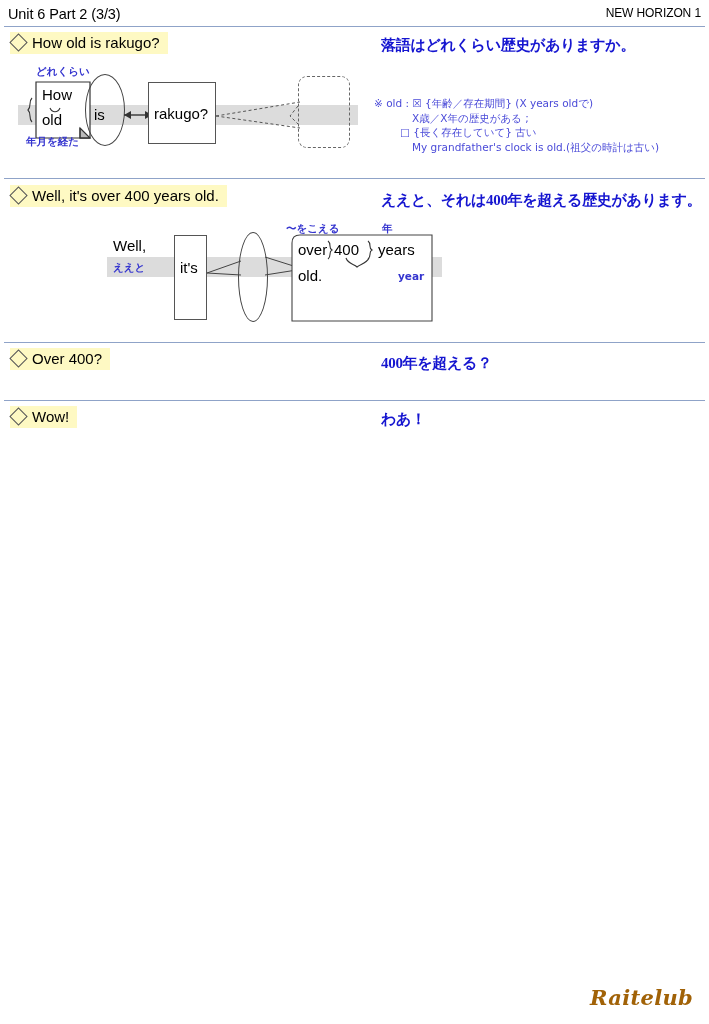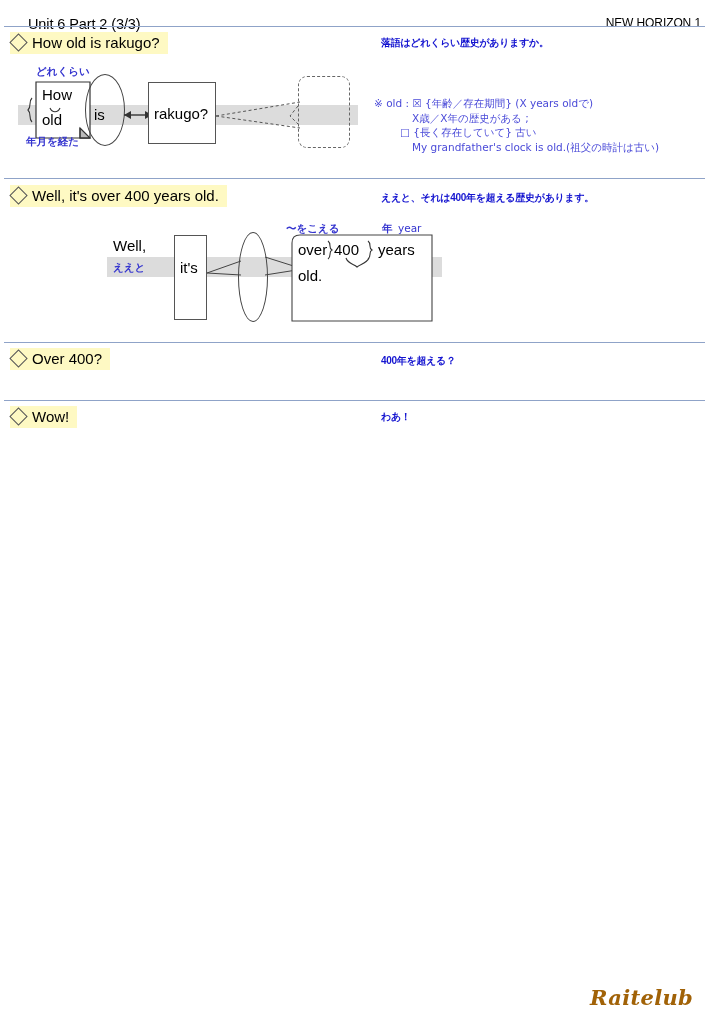--- a/index.html
+++ b/index.html
@@ -12,23 +12,22 @@
     height: 1024px;
     position: relative;
     font-family: "Liberation Sans", "DejaVu Sans", sans-serif;
     color: #000000;
     overflow: hidden;
   }
 
   
   #page-header {
     position: absolute;
-    top: 16px; left: 8px; right: 8px;
+    top: 6px; left: 8px; right: 8px;
     height: 22px;
-    margin-left: 20px;
   }
   #header-unit {
     position: absolute;
     left: 0; top: 0;
     font-size: 14.5px;
     letter-spacing: -0.1px;
     white-space: nowrap;
   }
   #header-book {
     position: absolute;
@@ -62,23 +61,23 @@
     display: inline-block;
     width: 11px; height: 11px;
     border: 1.3px solid #555;
     transform: rotate(45deg);
     flex: 0 0 auto;
     margin-right: 2px;
   }
   .jp-note {
     position: absolute;
     color: #1515d0;
-    font-size: 10px;
+    font-size: 15px;
     font-weight: bold;
-    font-family: Liberation Sans, sans-serif;
+    font-family: Liberation Serif, serif;
     white-space: nowrap;
     letter-spacing: -0.3px;
   }
 
   
   #old-note {
     position: absolute;
     left: 374px;
     top: 96px;
     color: #4a4ad8;
@@ -123,21 +122,21 @@
     white-space: nowrap;
   }
   .blue-lbl {
     position: absolute;
     color: #3434cf;
     font-size: 10.5px;
     font-family: "DejaVu Sans", "Liberation Sans", sans-serif;
     white-space: nowrap;
     font-weight: bold;
   }
-  .blue-lbl.norm { font-weight: normal; }
+  .blue-lbl.norm { font-weight: bold; margin-top: 48px; }
 
   
   #footer-logo {
     position: absolute;
     right: 16px;
     bottom: 14px;
     color: #a16207;
     font-family: "DejaVu Serif", "Liberation Serif", serif;
     font-style: italic;
     font-weight: bold;

